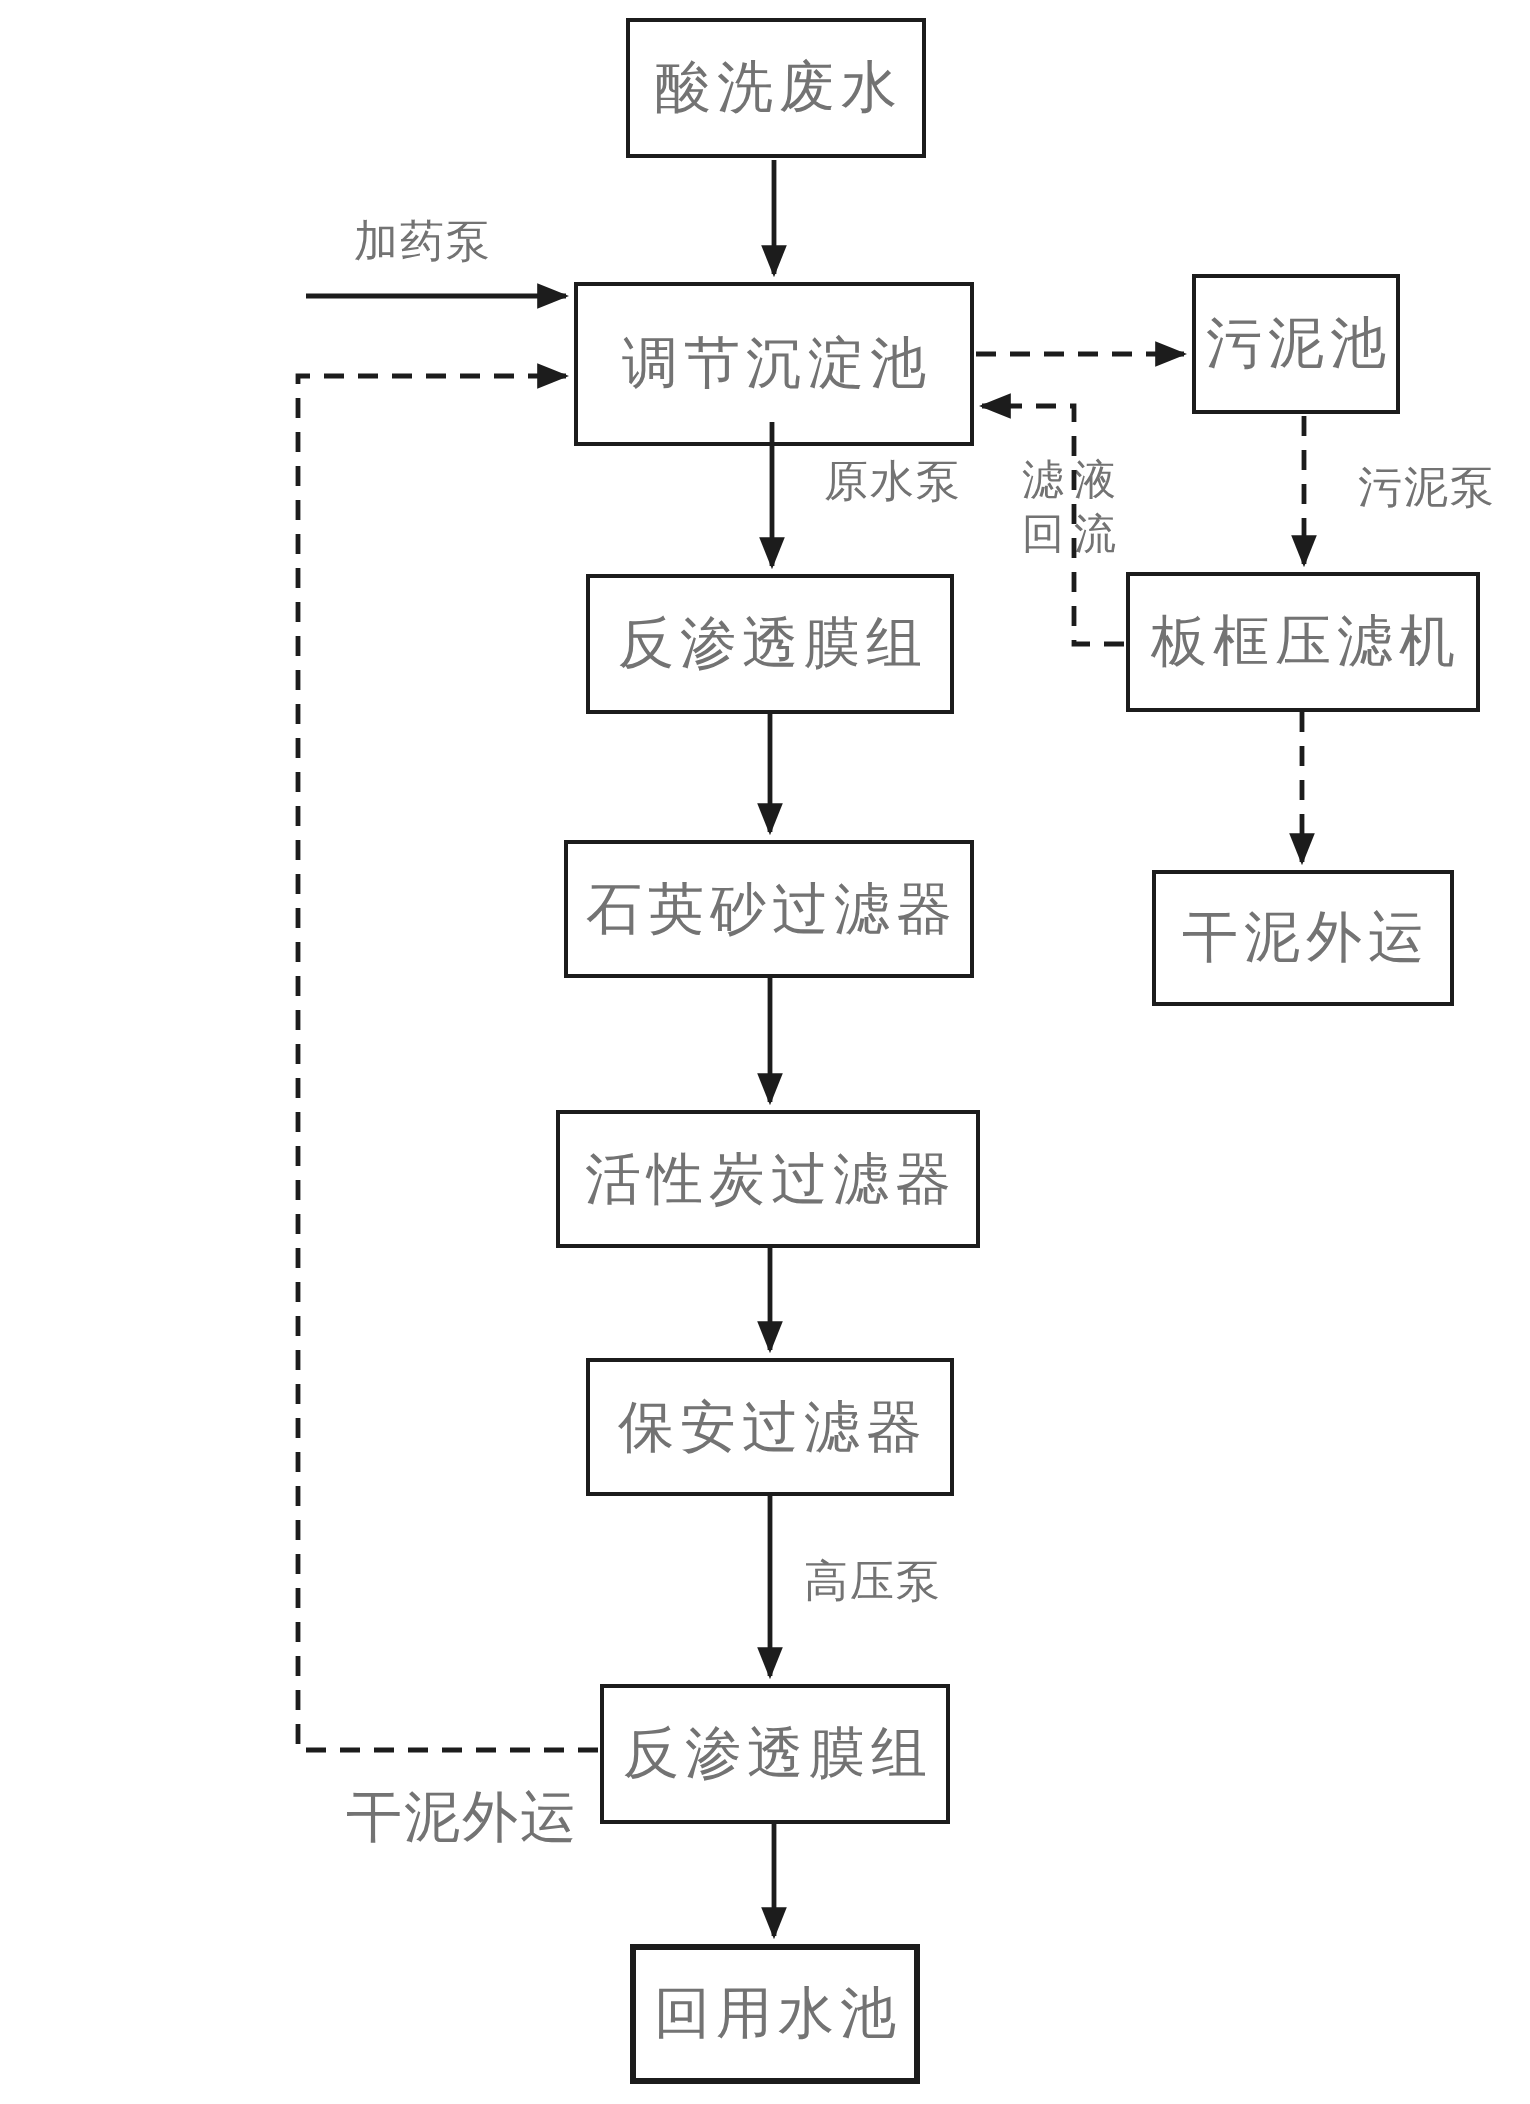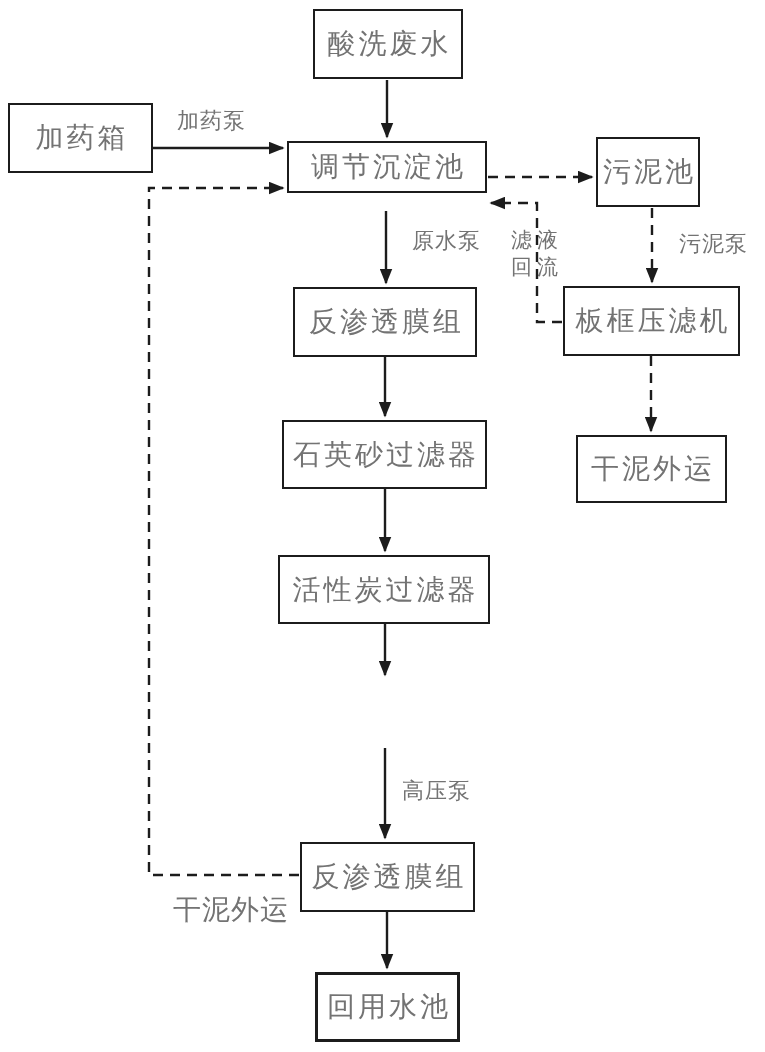--- a/index.html
+++ b/index.html
@@ -49,36 +49,36 @@
     pointer-events: none;
   }
 </style>
 </head>
 <body>
 
 <div class="canvas">
 
   <div class="node" style="left:313px; top:9px;  width:150px; height:70px;">酸洗废水</div>
 
-  <div class="node" style="left:8px;   top:103px; width:145px; height:70px;">加药箱</div>
 
-  <div class="node" style="left:287px; top:141px; width:200px; height:52px;">调节沉淀池</div>
+  <div class="node" style="left:287px; top:141px; width:200px; height:82px;">调节沉淀池</div>
 
   <div class="node" style="left:596px; top:137px; width:104px; height:70px;">污泥池</div>
 
   <div class="node" style="left:293px; top:287px; width:184px; height:70px;">反渗透膜组</div>
 
   <div class="node" style="left:282px; top:420px; width:205px; height:69px;">石英砂过滤器</div>
 
   <div class="node" style="left:563px; top:286px; width:177px; height:70px;">板框压滤机</div>
 
   <div class="node" style="left:576px; top:435px; width:151px; height:68px;">干泥外运</div>
 
   <div class="node" style="left:278px; top:555px; width:212px; height:69px;">活性炭过滤器</div>
 
+  <div class="node" style="left:293px; top:679px; width:184px; height:69px;">保安过滤器</div>
 
   <div class="node" style="left:300px; top:842px; width:175px; height:70px;">反渗透膜组</div>
 
   <div class="node thick" style="left:315px; top:972px; width:145px; height:70px;">回用水池</div>
 
   <div class="edge-label" style="left:177px; top:110px;">加药泵</div>
 
   <div class="edge-label" style="left:412px; top:230px;">原水泵</div>
 
   <div class="edge-label" style="left:679px; top:233px;">污泥泵</div>

